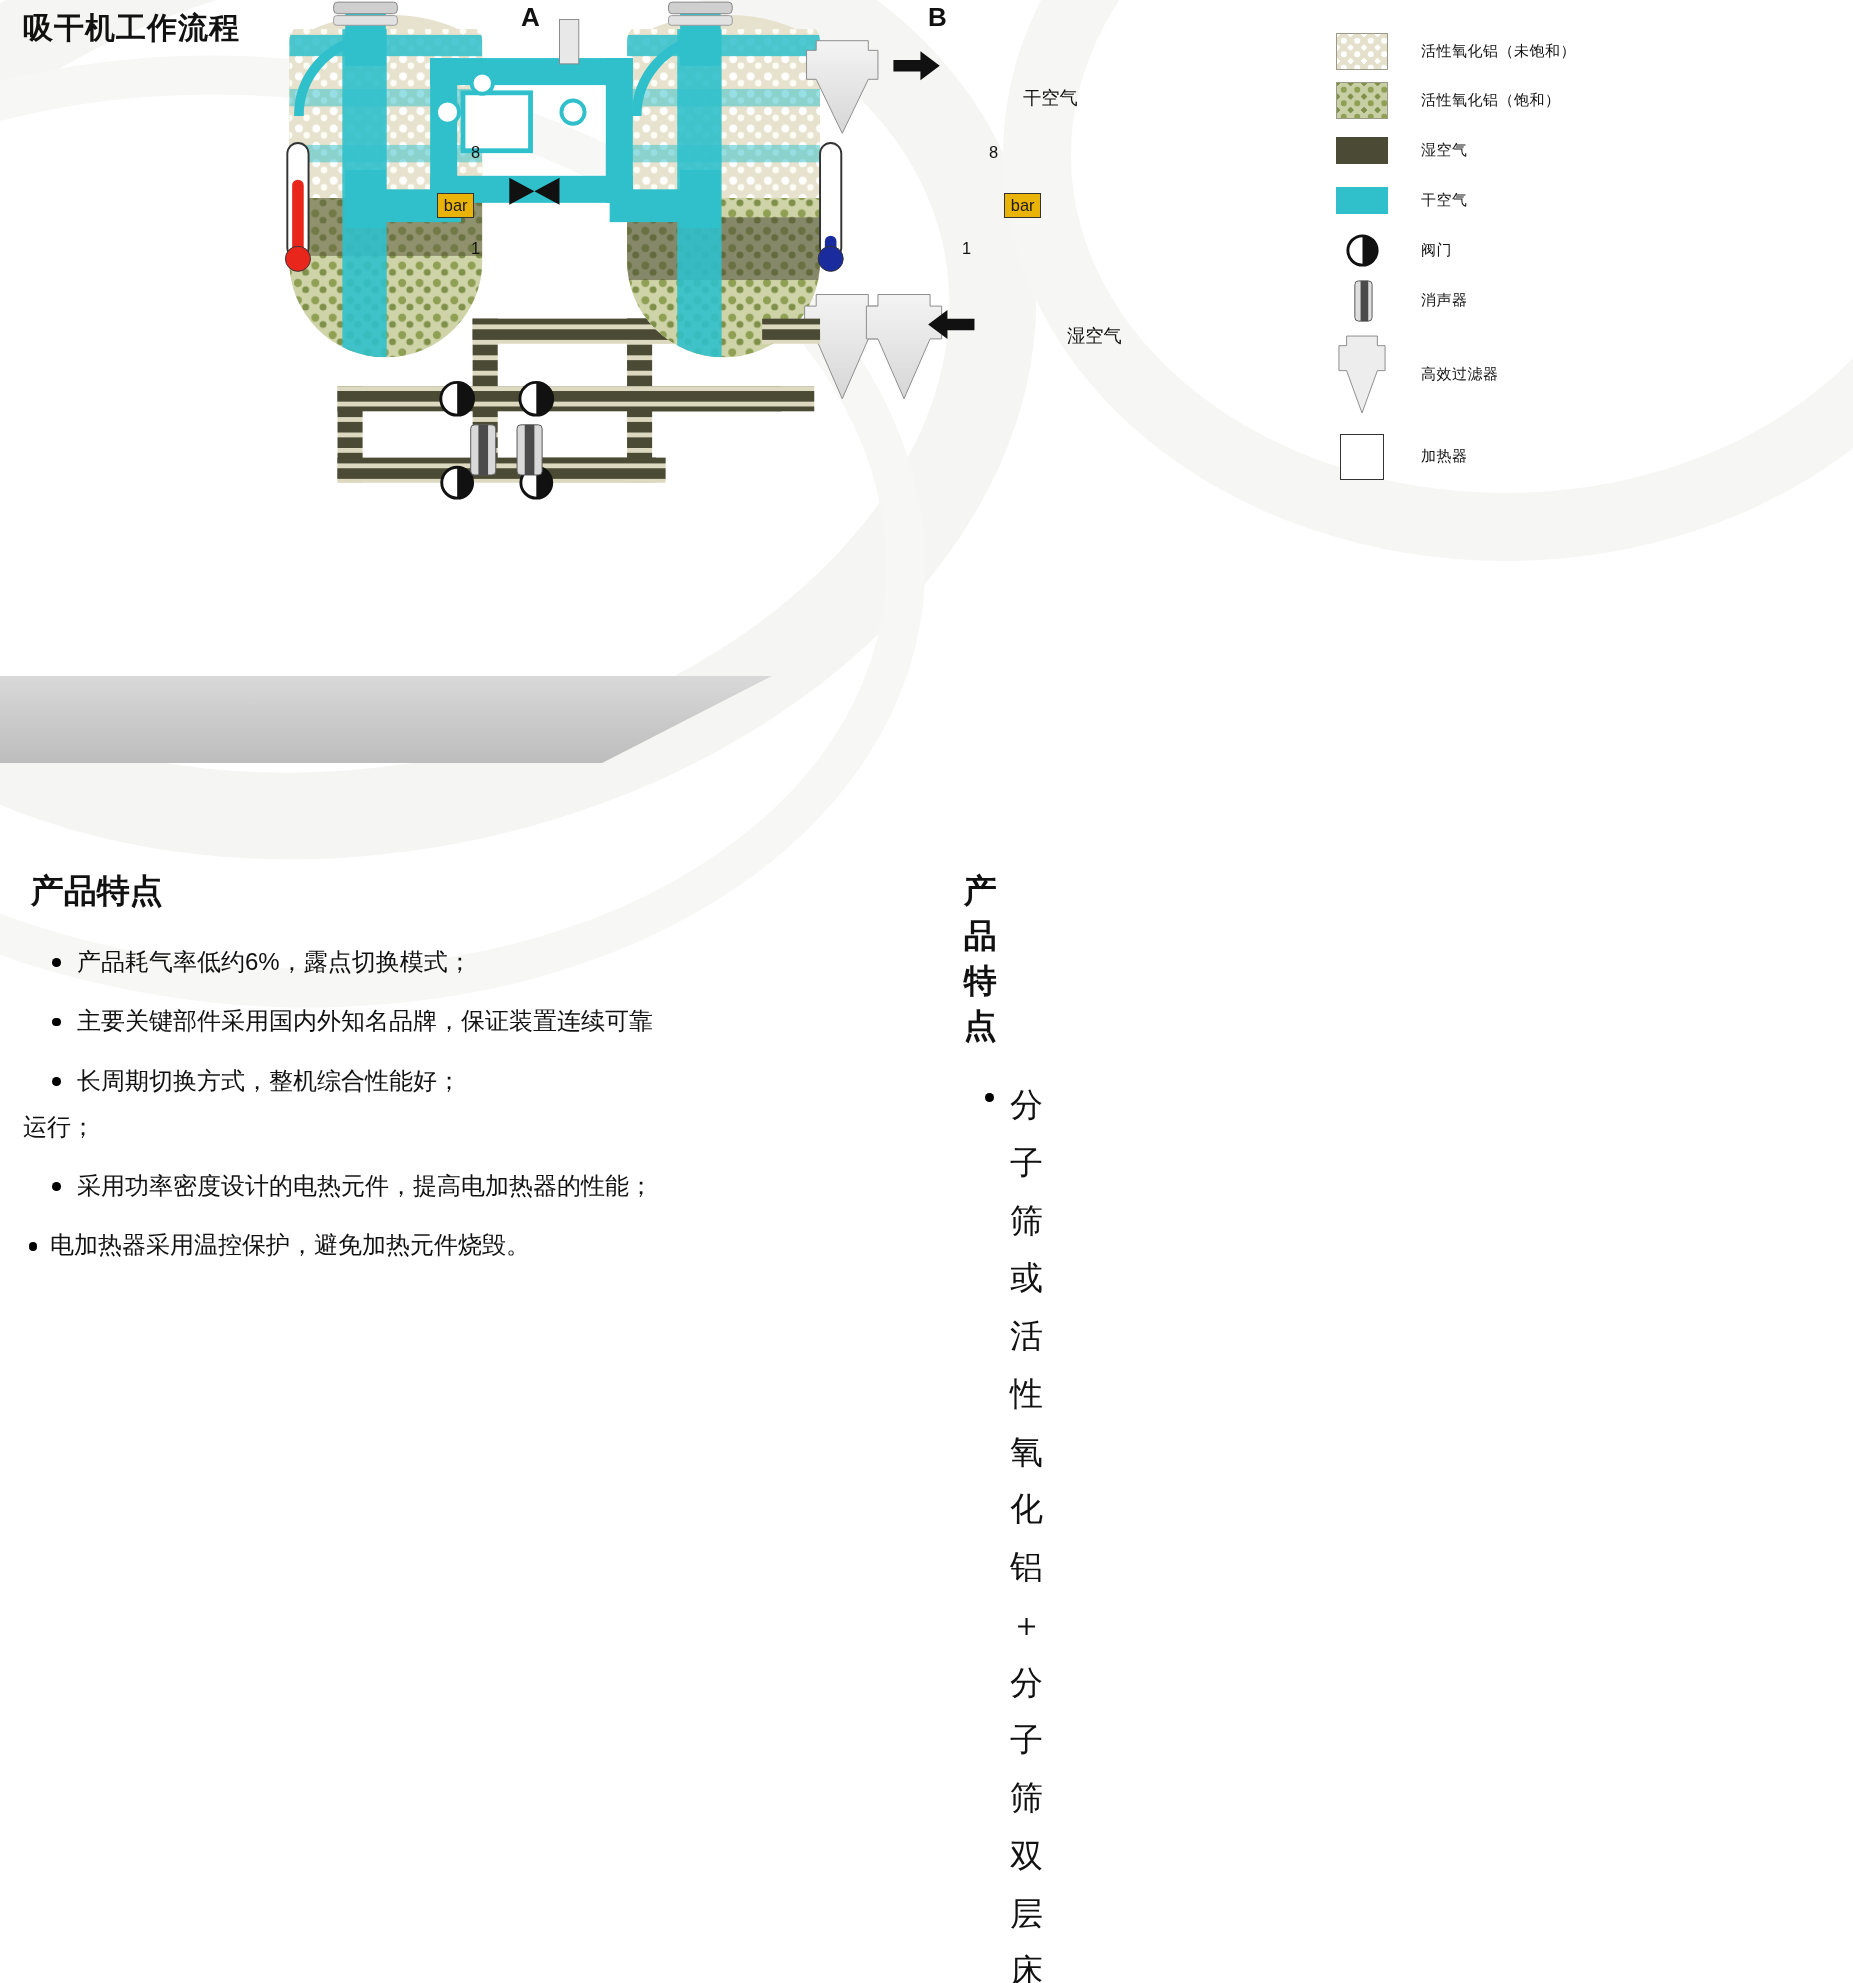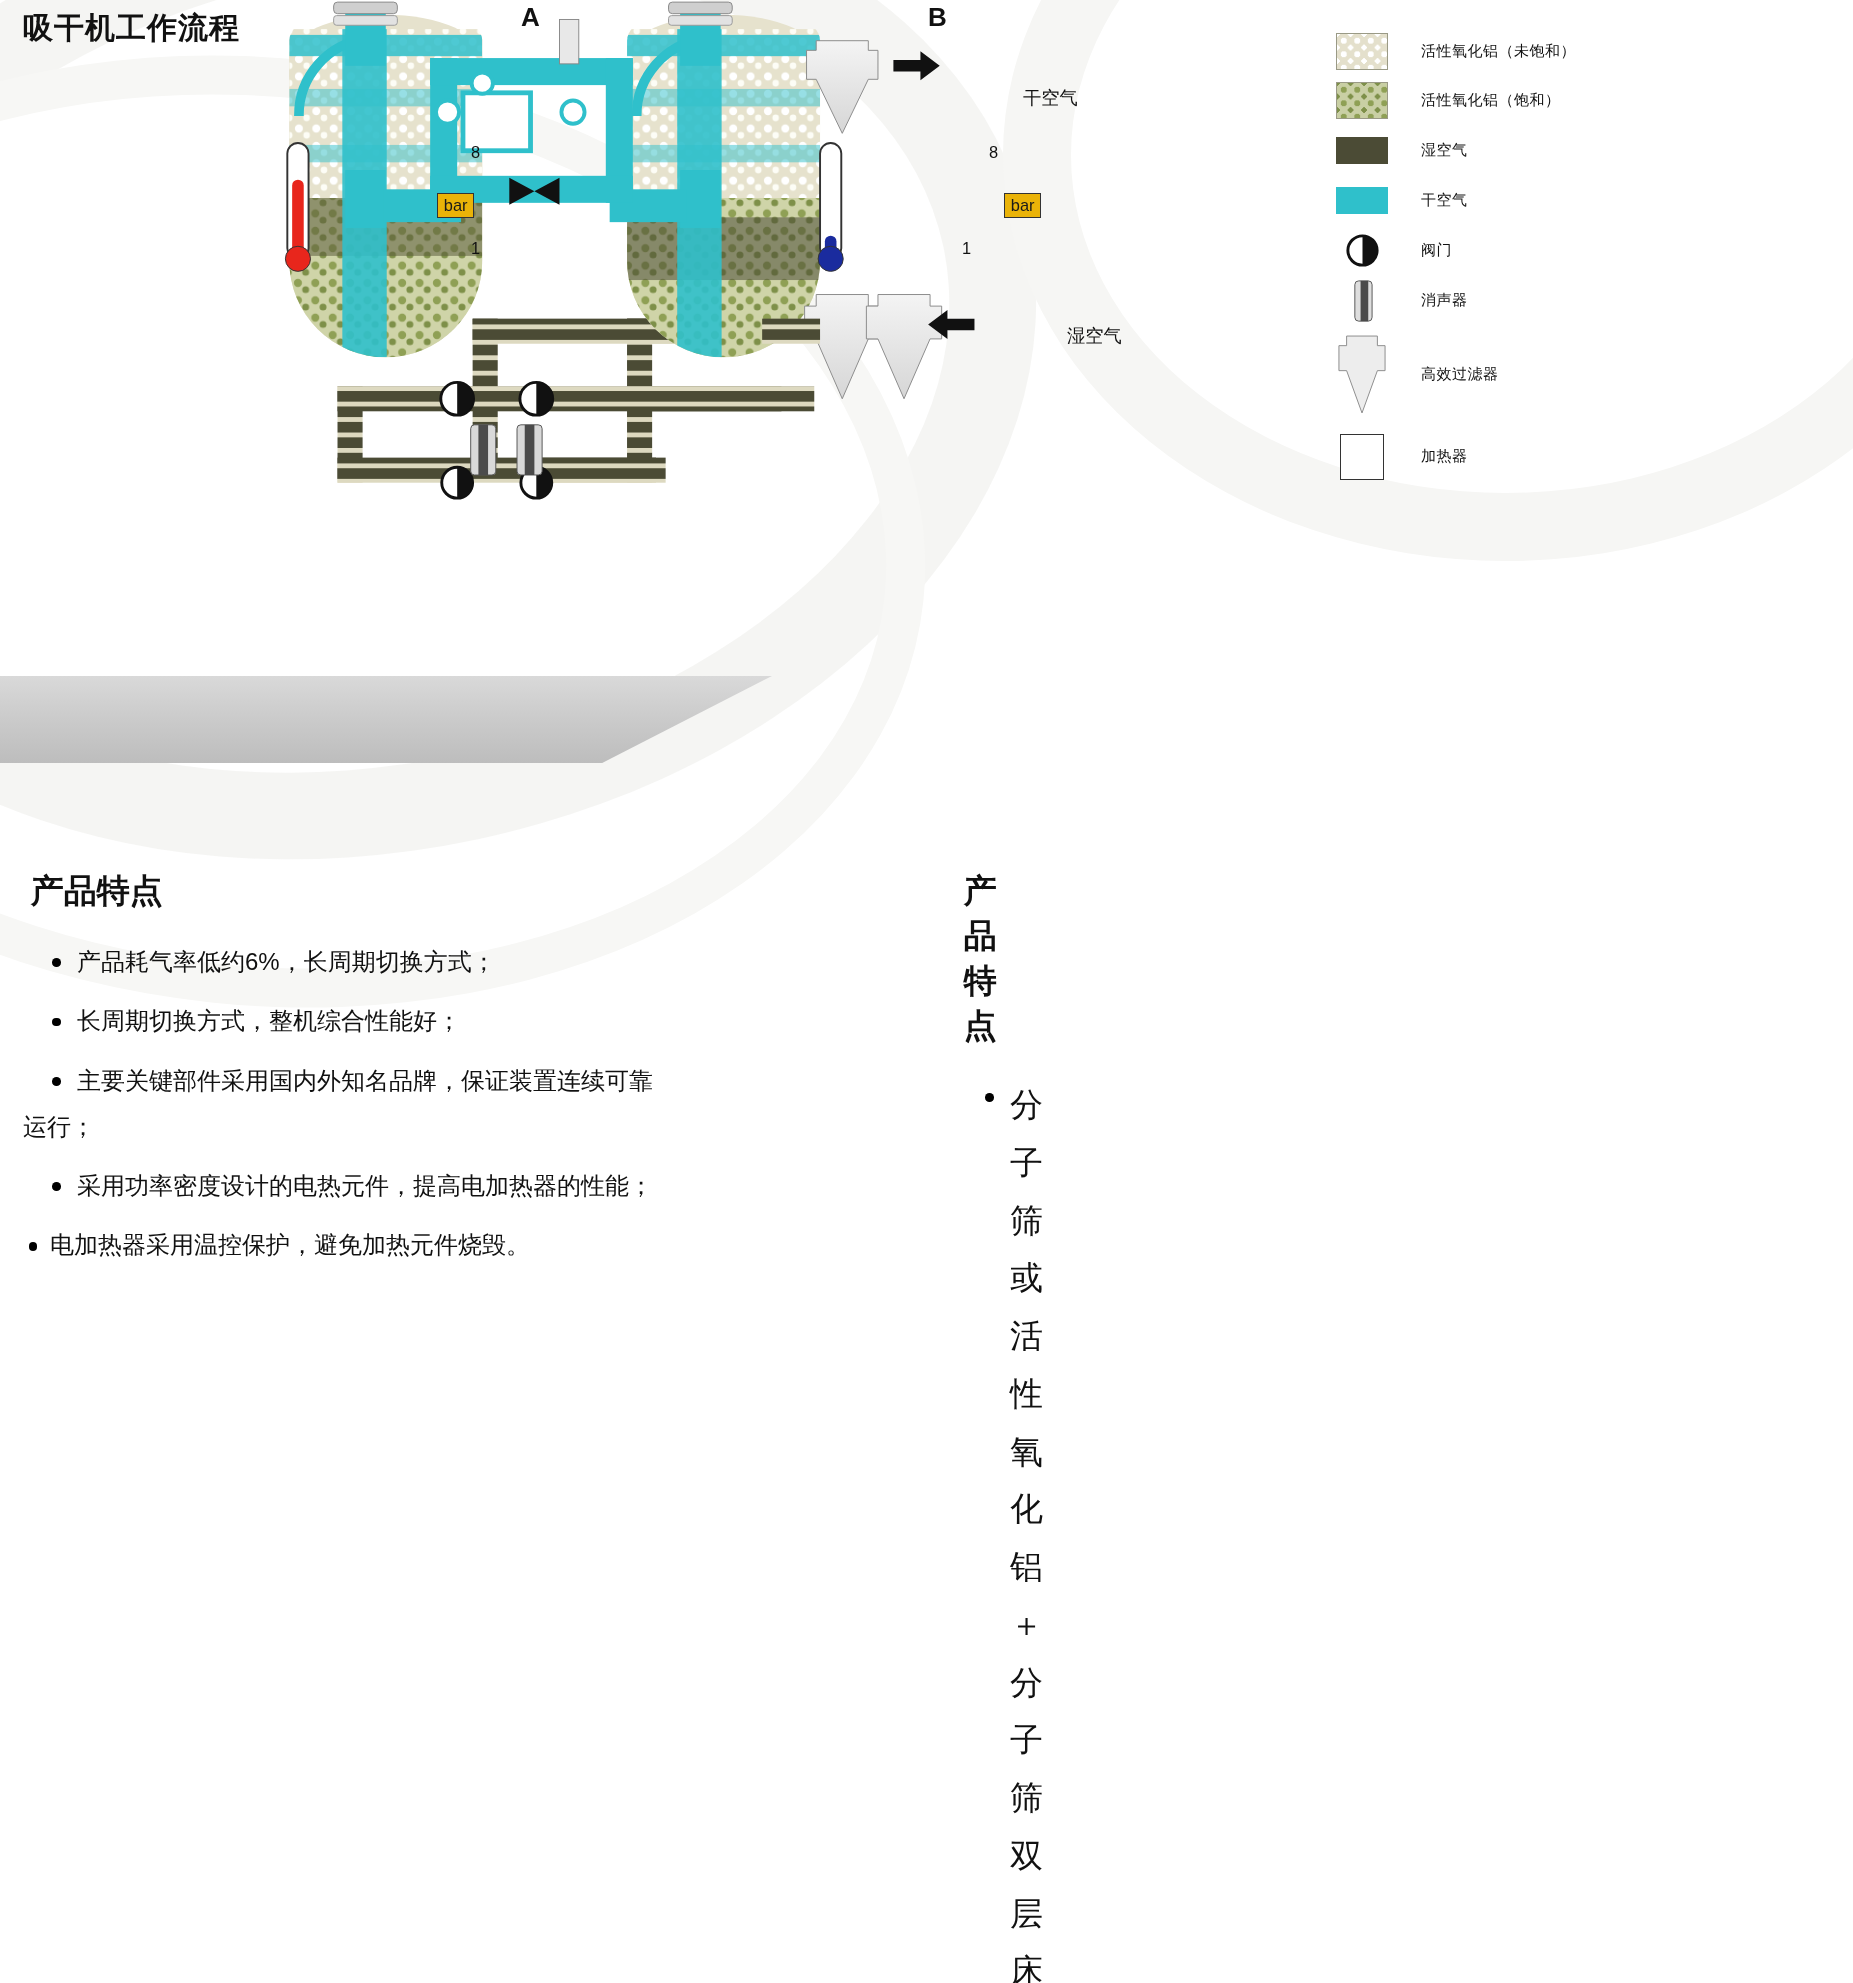--- a/index.html
+++ b/index.html
@@ -421,23 +421,23 @@
 
   </div>
 </section>
 
 <div class="ribbon"></div>
 
 <section class="features" style="margin-top:212px;">
   <div class="feat-col left">
     <h2 class="feat-title">产品特点</h2>
     <ul class="feat-list">
-      <li>产品耗气率低约6%，长周期切换方式；</li>
+      <li>产品耗气率低约6%，露点切换模式；</li>
+      <li> 主要关键部件采用国内外知名品牌，保证装置连续可靠</li>
       <li>长周期切换方式，整机综合性能好；</li>
-      <li> 主要关键部件采用国内外知名品牌，保证装置连续可靠</li>
       <li class="nobullet" style="padding-left:0;margin-top:-13.5px;">运行；</li>
       <li>采用功率密度设计的电热元件，提高电加热器的性能；</li>
       <li class="tight-bullet">电加热器采用温控保护，避免加热元件烧毁。</li>
     </ul>
   </div>
 
   <div class="feat-col right">
     <h2 class="feat-title">产品特点</h2>
     <ul class="feat-list">
       <li>分子筛或活性氧化铝＋分子筛双层床</li>

